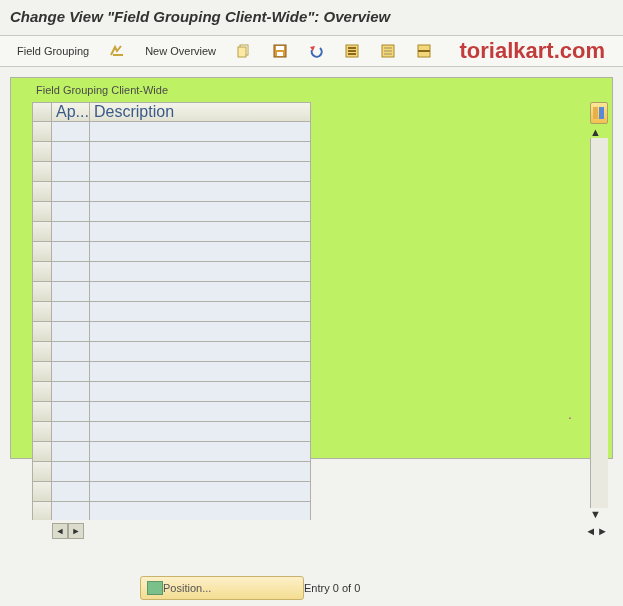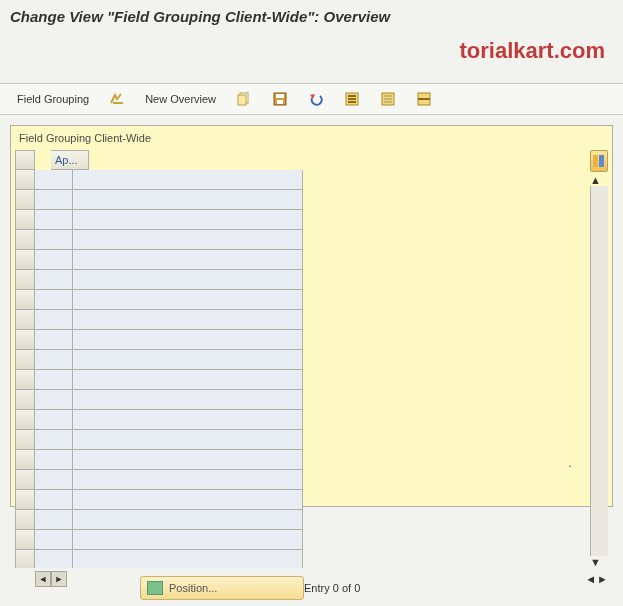--- a/index.html
+++ b/index.html
@@ -25,21 +25,20 @@
 }
 .toolbar {
   border: 1px solid #c8c8c0;
   border-left: none;
   border-right: none;
   background: #f7f7f3;
   padding: 4px 10px;
   display: flex;
   align-items: center;
   gap: 6px;
-  margin-top: 48px;
 }
 .toolbar .btn {
   display: inline-flex;
   align-items: center;
   justify-content: center;
   height: 20px;
   min-width: 20px;
   padding: 0 4px;
   border: 1px solid transparent;
   border-radius: 2px;
@@ -56,23 +55,23 @@
   font-weight: bold;
   font-family: "Segoe UI", Arial;
   color: #b91c1c;
   opacity: 0.85;
   pointer-events: none;
 }
 .panel-wrap {
   margin: 10px;
   border: 1px solid #b0b0a8;
   height: 382px;
-  background: #fef9c3;
+  background: #bef264;
   box-sizing: border-box;
-  padding: 3px 4px 4px 4px;
+  padding: 3px 4px 4px 21px;
   position: relative;
 }
 .panel-title {
   padding: 3px 2px 6px 4px;
   font-size: 11px;
   color: #4a4a4a;
 }
 .grid-outer {
   display: flex;
   height: 438px;
@@ -99,22 +98,21 @@
   border-left: 1px solid #b0b0a8;
 }
 .col-ap { width: 38px; }
 .col-desc { flex: 1; }
 .header-row .cell {
   background: linear-gradient(#f3f3ea,#e3e3d4);
   display: flex;
   align-items: center;
   padding: 0 4px;
   color: #3a5a8a;
-  font-size: 11px;
-  margin-left: 16px;
+  font-size: 16px;
 }
 .data-row .cell {
   background: #e8edf3;
 }
 .grid-scroll {
   overflow: hidden;
   flex: 1;
 }
 .right-gutter {
   width: 18px;
@@ -155,21 +153,20 @@
 .pos-btn {
   margin-left: 140px;
   width: 150px;
   height: 22px;
   background: linear-gradient(#fdf0c8,#f4dd92);
   border: 1px solid #c9b36a;
   border-radius: 3px;
   display:flex;
   align-items:center;
   padding: 0 6px;
-  gap: 6px;
   color: #555;
   font-size: 11px;
 }
 .pos-btn .icon-sq { width:14px;height:12px;background:#7bbf8a;border:1px solid #5a9a68;}
 .entry-lbl {
   font-size: 11px;
   color: #333;
 }
 .dot { color:#b04a9a; position:absolute; right:40px; bottom:36px; font-size:14px; }
 svg { display:block; }
@@ -239,20 +236,21 @@
   </span>
 </div>
 
 <div class="panel-wrap">
   <div class="panel-title">Field Grouping Client-Wide</div>
   <div class="grid-outer">
     <div class="table" style="max-width:410px;">
       <div class="header-row">
         <div class="stub"></div>
         <div class="cell col-ap">Ap...</div>
+        <div class="cell col-desc">Description</div>
       </div>
       <div class="grid-scroll" id="grid-body">
           <div class="data-row">
             <div class="stub"></div>
             <div class="cell col-ap"></div>
             <div class="cell col-desc"></div>
           </div>
           <div class="data-row">
             <div class="stub"></div>
             <div class="cell col-ap"></div>

